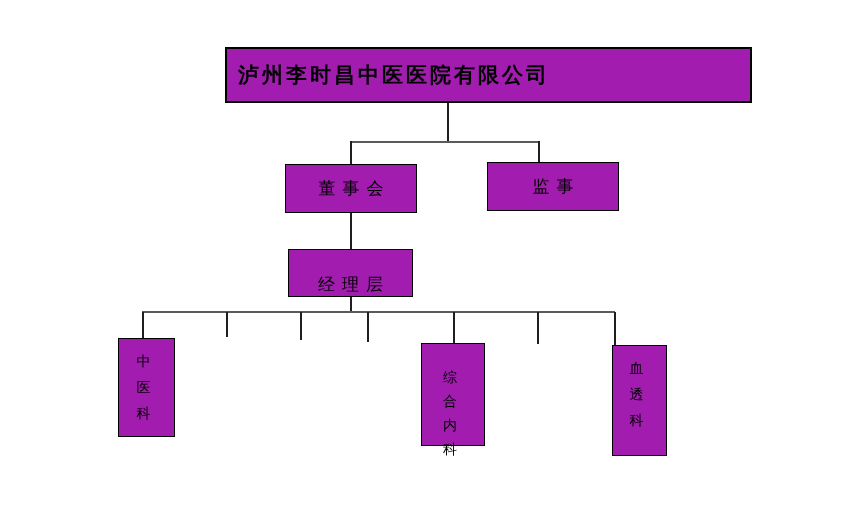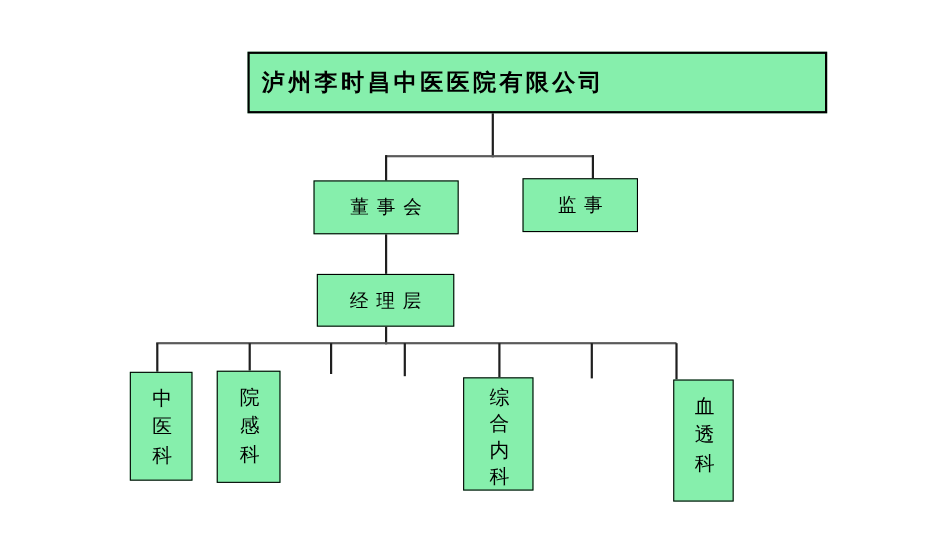--- a/index.html
+++ b/index.html
@@ -11,21 +11,21 @@
     position: relative;
     width: 863px;
     height: 505px;
     background: #ffffff;
     font-family: "Liberation Serif", "DejaVu Serif", serif;
     color: #000000;
     overflow: hidden;
   }
   .box {
     position: absolute;
-    background: #86efac;
+    background: #a21caf;
     border: 1.5px solid #000000;
     box-sizing: border-box;
   }
   .box.root {
     border-width: 2px;
     display: flex;
     align-items: center;
     padding-left: 11px;
     font-weight: bold;
     font-size: 21px;
@@ -39,27 +39,27 @@
     letter-spacing: 7px;
     text-indent: 7px;
   }
   .box.dept {
     text-align: center;
   }
   .vtext {
     display: block;
     width: 20px;
     margin: 10px auto 0 auto;
-    font-size: 18px;
+    font-size: 14px;
     line-height: 26px;
     word-break: break-all;
-    text-align: right;
+    text-align: left;
   }
   .vtext.four {
-    margin-top: 5px;
+    margin-top: 22px;
     line-height: 24px;
   }
   .ln {
     position: absolute;
   }
   .ln.v {
     width: 2px;
     background: #1f1f1f;
   }
   .ln.h {
@@ -80,49 +80,46 @@
 
   <div class="ln h" style="left:351px; top:141px; width:189px;"></div>
 
   <div class="ln v" style="left:350px; top:141px; height:24px;"></div>
   <div class="ln v" style="left:538px; top:141px; height:22px;"></div>
 
   <div class="box mid" style="left:285px; top:164px; width:132px; height:49px;">
     <span>董事会</span>
   </div>
 
-  <div class="box mid" style="left:475px; top:162px; width:105px; height:49px;">
+  <div class="box mid" style="left:487px; top:162px; width:132px; height:49px;">
     <span>监事</span>
   </div>
 
   <div class="ln v" style="left:350px; top:213px; height:36px;"></div>
 
-  <div class="box mid" style="left:288px; top:249px; width:125px; height:48px;">
+  <div class="box mid" style="left:288px; top:249px; width:125px; height:48px;align-items:flex-end;">
     <span>经理层</span>
   </div>
 
   <div class="ln v" style="left:350px; top:297px; height:16px;"></div>
 
   <div class="ln h" style="left:142px; top:311px; width:473px;"></div>
 
   <div class="ln v" style="left:142px; top:312px; height:26px;"></div>
   <div class="ln v" style="left:226px; top:312px; height:25px;"></div>
   <div class="ln v" style="left:300px; top:312px; height:28px;"></div>
   <div class="ln v" style="left:367px; top:312px; height:30px;"></div>
   <div class="ln v" style="left:453px; top:312px; height:31px;"></div>
   <div class="ln v" style="left:537px; top:312px; height:32px;"></div>
   <div class="ln v" style="left:614px; top:312px; height:33px;"></div>
 
   <div class="box dept" style="left:118px; top:338px; width:57px; height:99px;">
     <span class="vtext">中医科</span>
   </div>
 
-  <div class="box dept" style="left:197px; top:337px; width:58px; height:102px;">
-    <span class="vtext">院感科</span>
-  </div>
 
 
 
   <div class="box dept" style="left:421px; top:343px; width:64px; height:103px;">
     <span class="vtext four">综合内科</span>
   </div>
 
 
   <div class="box dept" style="left:592px; top:345px; width:55px; height:111px;margin-left:20px;">
     <span class="vtext">血透科</span>

